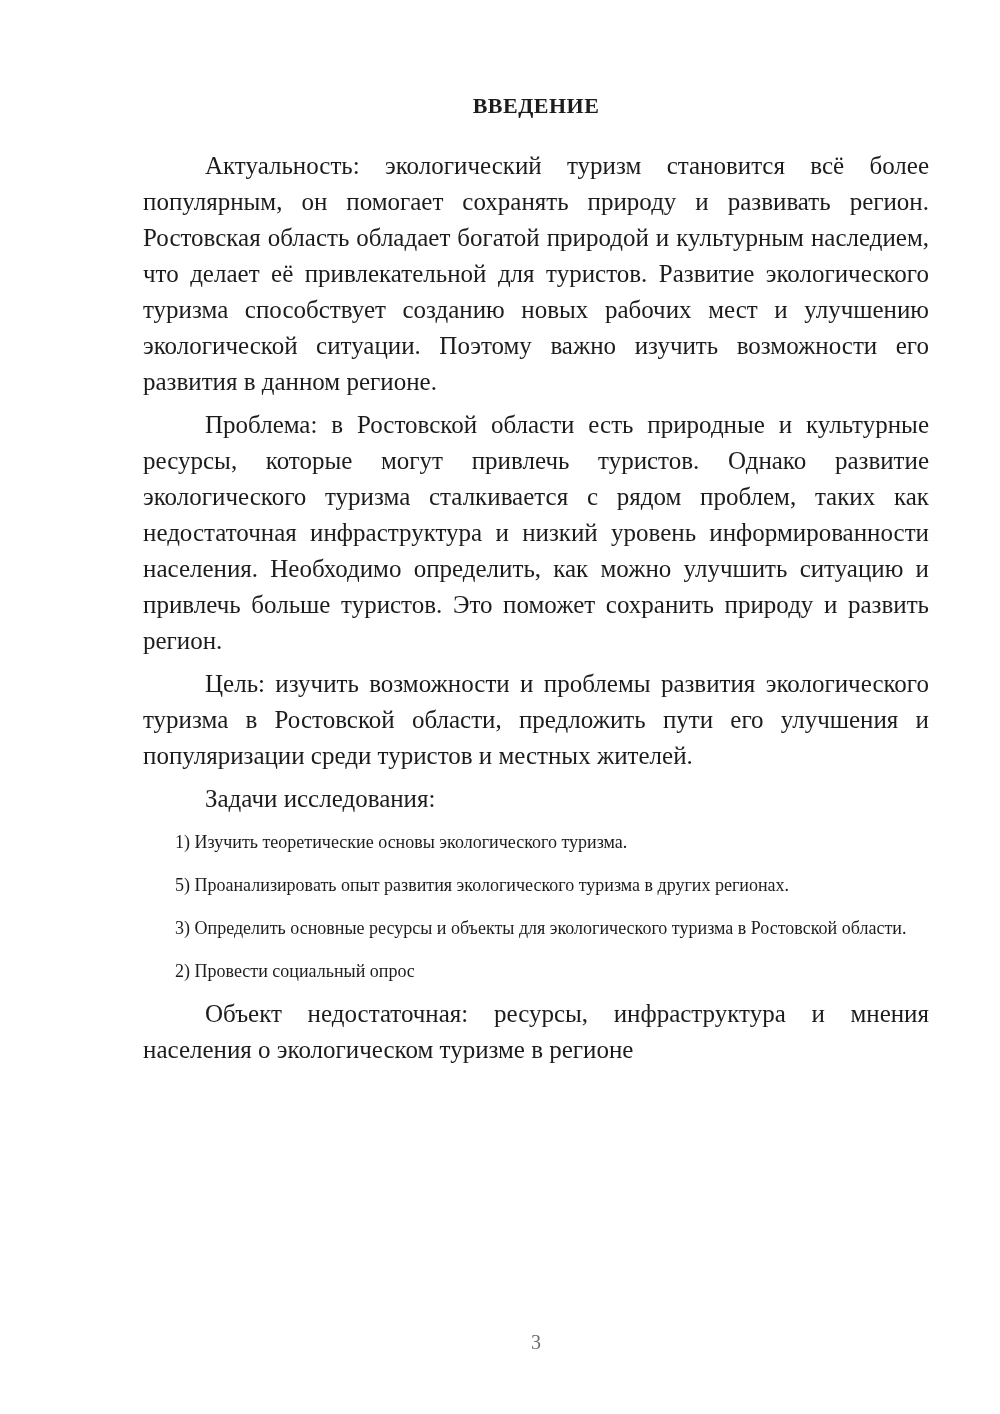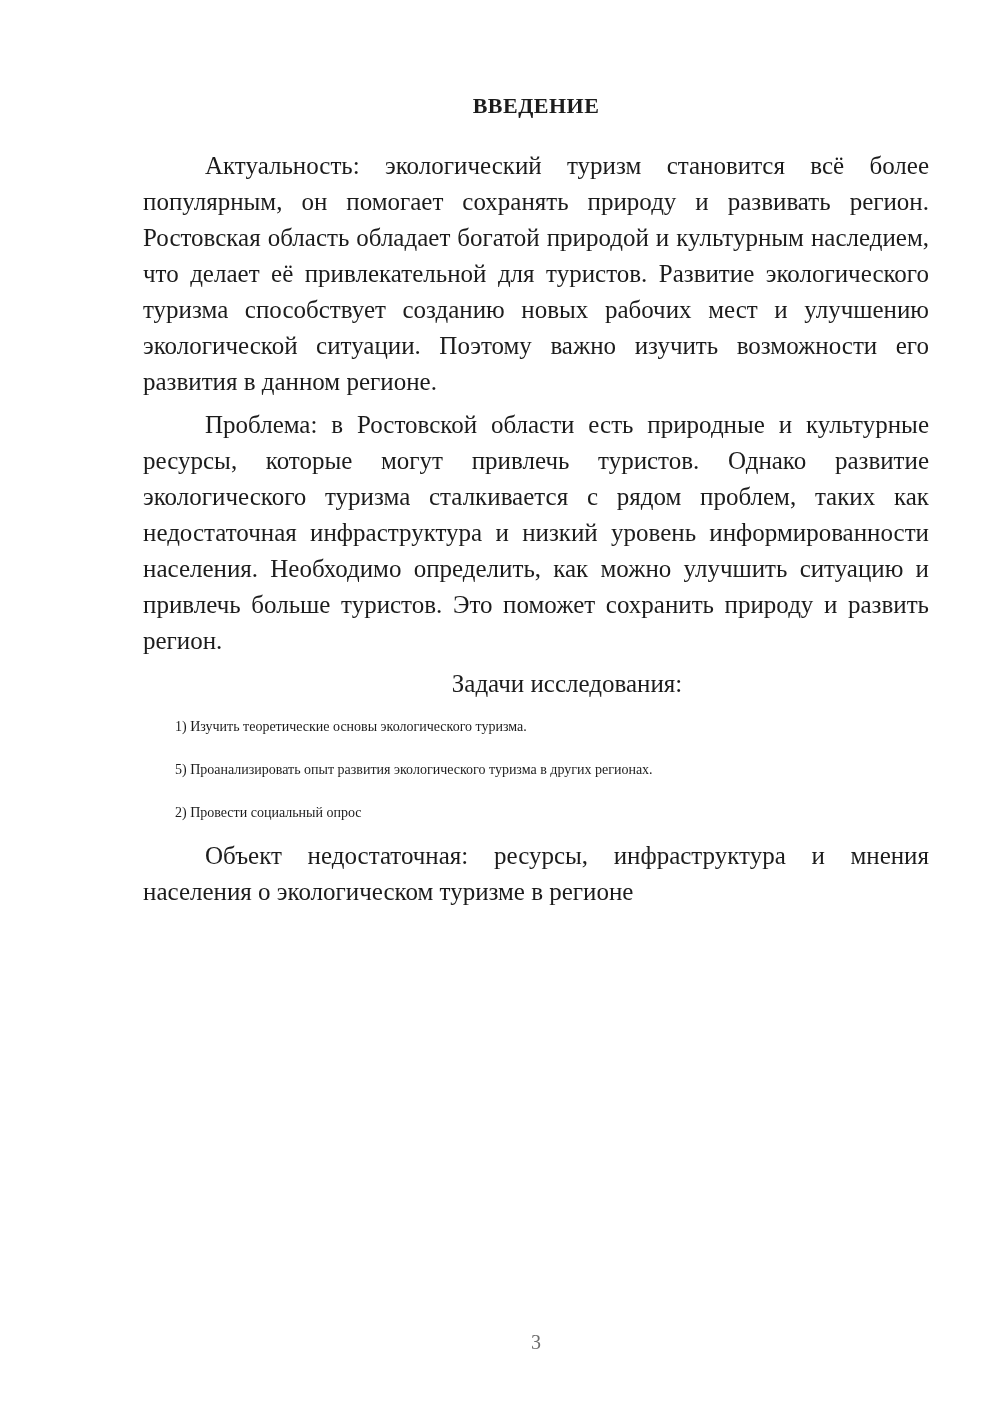--- a/index.html
+++ b/index.html
@@ -32,24 +32,24 @@
     letter-spacing: 0.5px;
   }
   .para {
     font-size: 25px;
     line-height: 36px;
     text-align: justify;
     text-indent: 62px;
     margin: 0 0 7px 0;
   }
   .para.no-justify {
-    text-align: center;
+    text-align: left;
   }
   .task {
-    font-size: 14px;
+    font-size: 18px;
     line-height: 36px;
     text-align: justify;
     text-indent: 32px;
     margin: 0 0 7px 0;
   }
   .page-number {
     position: absolute;
     top: 1328px;
     left: 143px;
     width: 786px;
@@ -63,27 +63,29 @@
 <body>
 
 <div class="page">
 
   <h1 class="doc-title">ВВЕДЕНИЕ</h1>
 
   <p class="para">Актуальность: экологический туризм становится всё более популярным, он помогает сохранять природу и развивать регион. Ростовская область обладает богатой природой и культурным наследием, что делает её привлекательной для туристов. Развитие экологического туризма способствует созданию новых рабочих мест и улучшению экологической ситуации. Поэтому важно изучить возможности его развития в данном регионе.</p>
 
   <p class="para">Проблема: в Ростовской области есть природные и культурные ресурсы, которые могут привлечь туристов. Однако развитие экологического туризма сталкивается с рядом проблем, таких как недостаточная инфраструктура и низкий уровень информированности населения. Необходимо определить, как можно улучшить ситуацию и привлечь больше туристов. Это поможет сохранить природу и развить регион.</p>
 
+  <p class="para">Цель: изучить возможности и проблемы развития экологического туризма в Ростовской области, предложить пути его улучшения и популяризации среди туристов и местных жителей.</p>
 
   <p class="para no-justify">Задачи исследования:</p>
 
   <p class="task">1) Изучить теоретические основы экологического туризма.</p>
 
   <p class="task">5) Проанализировать опыт развития экологического туризма в других регионах.</p>
 
+  <p class="task">3) Определить основные ресурсы и объекты для экологического туризма в Ростовской области.</p>
 
   <p class="task">2) Провести социальный опрос</p>
 
 
   <p class="para">Объект недостаточная: ресурсы, инфраструктура и мнения населения о экологическом туризме в регионе</p>
 
 
   <div class="page-number">3</div>
 
 </div>

